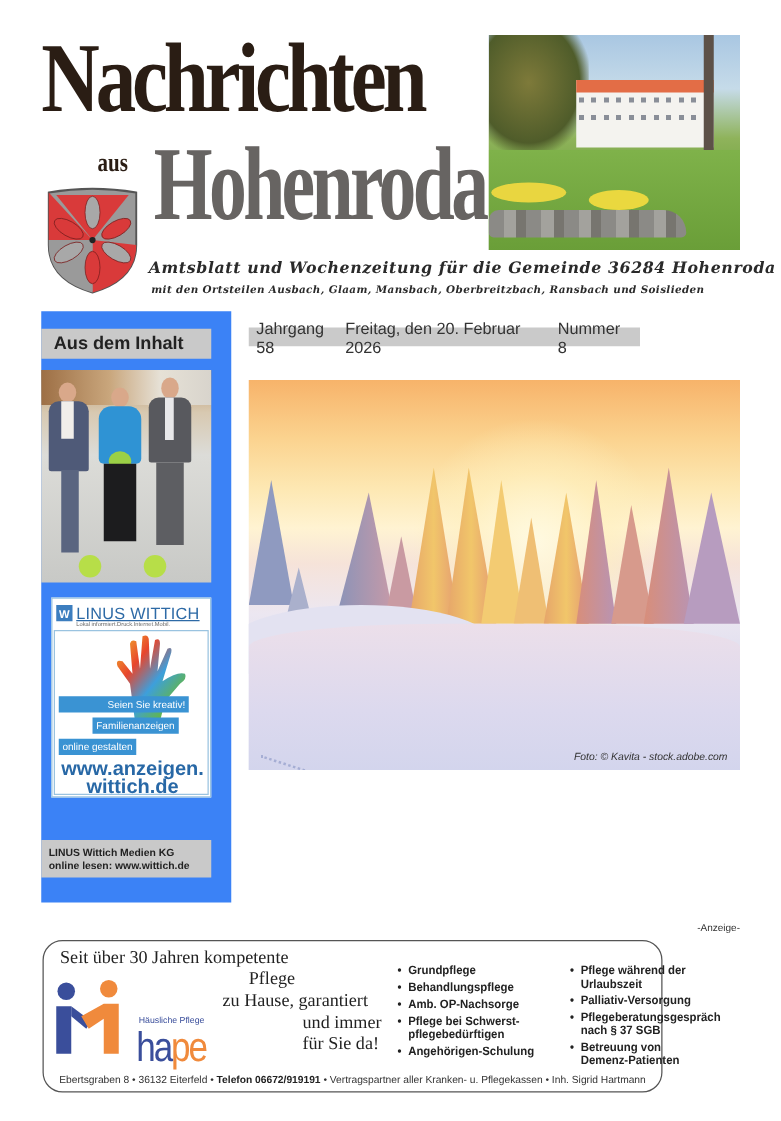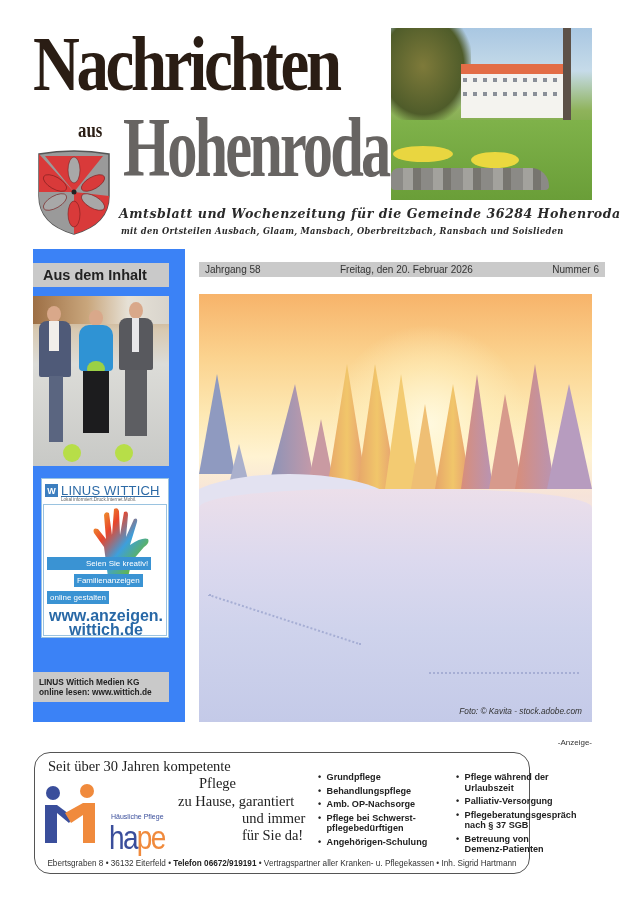--- a/index.html
+++ b/index.html
@@ -76,28 +76,28 @@
     position: absolute; left: 0; width: 124px; text-align: center; font-weight: bold;
     color: #2868a6; font-size: 16px; line-height: 15px;
   }
   .sidebar-footer {
     position: absolute; left: 0; top: 423px; width: 136px; height: 30px; background: #c9c9c9;
     font-size: 8.3px; font-weight: bold; color: #222; padding: 5px 0 0 6px; line-height: 10px;
   }
 
   
   .issue-bar {
-    position: absolute; left: 199px; top: 262px; width: 406px; height: 15px; background: #cacaca;
-    font-size: 10px; color: #333; display: flex; align-items: center; justify-content: space-between;
+    position: absolute; left: 199px; top: 262px; width: 313px; height: 15px; background: #cacaca;
+    font-size: 13px; color: #333; display: flex; align-items: center; justify-content: space-between;
     padding: 0 6px;
   }
 
   
   .hero {
-    position: absolute; left: 199px; top: 294px; width: 393px; height: 428px; overflow: hidden;
+    position: absolute; left: 199px; top: 304px; width: 393px; height: 312px; overflow: hidden;
     background: linear-gradient(180deg, #f7b36a 0%, #fbd38f 15%, #fde8b3 28%, #fff3d2 38%, #f6e3d9 47%, #ece7f1 60%, #dcdcef 75%, #c9cde9 100%);
     text-align: right;
   }
   .hero-sun {
     position: absolute; left: 130px; top: 30px; width: 200px; height: 200px; border-radius: 50%;
     background: radial-gradient(circle, rgba(255,250,225,0.95) 0%, rgba(255,240,190,0.6) 40%, rgba(255,230,170,0) 70%);
   }
   .hero-credit {
     position: absolute; right: 10px; bottom: 6px; font-size: 8.3px; font-style: italic; color: #333;
   }
@@ -228,21 +228,21 @@
 
   <div class="sidebar-footer">
     <div>LINUS Wittich Medien KG</div>
     <div>online lesen: www.wittich.de</div>
   </div>
 </div>
 
 <div class="issue-bar">
   <span>Jahrgang 58</span>
   <span>Freitag, den 20. Februar 2026</span>
-  <span>Nummer 6</span>
+  <span>Nummer 8</span>
 </div>
 
 <div class="hero" title="Snowy forest at sunrise">
   <div class="hero-sun"></div>
   <svg style="position:absolute;left:0;top:70px;" width="393" height="150" viewBox="0 0 393 150">
     <defs>
       <linearGradient id="treeL" x1="0" x2="1">
           <stop offset="0" stop-color="#8a93b8"></stop>
           <stop offset="1" stop-color="#c79aa8"></stop>
         </linearGradient>

